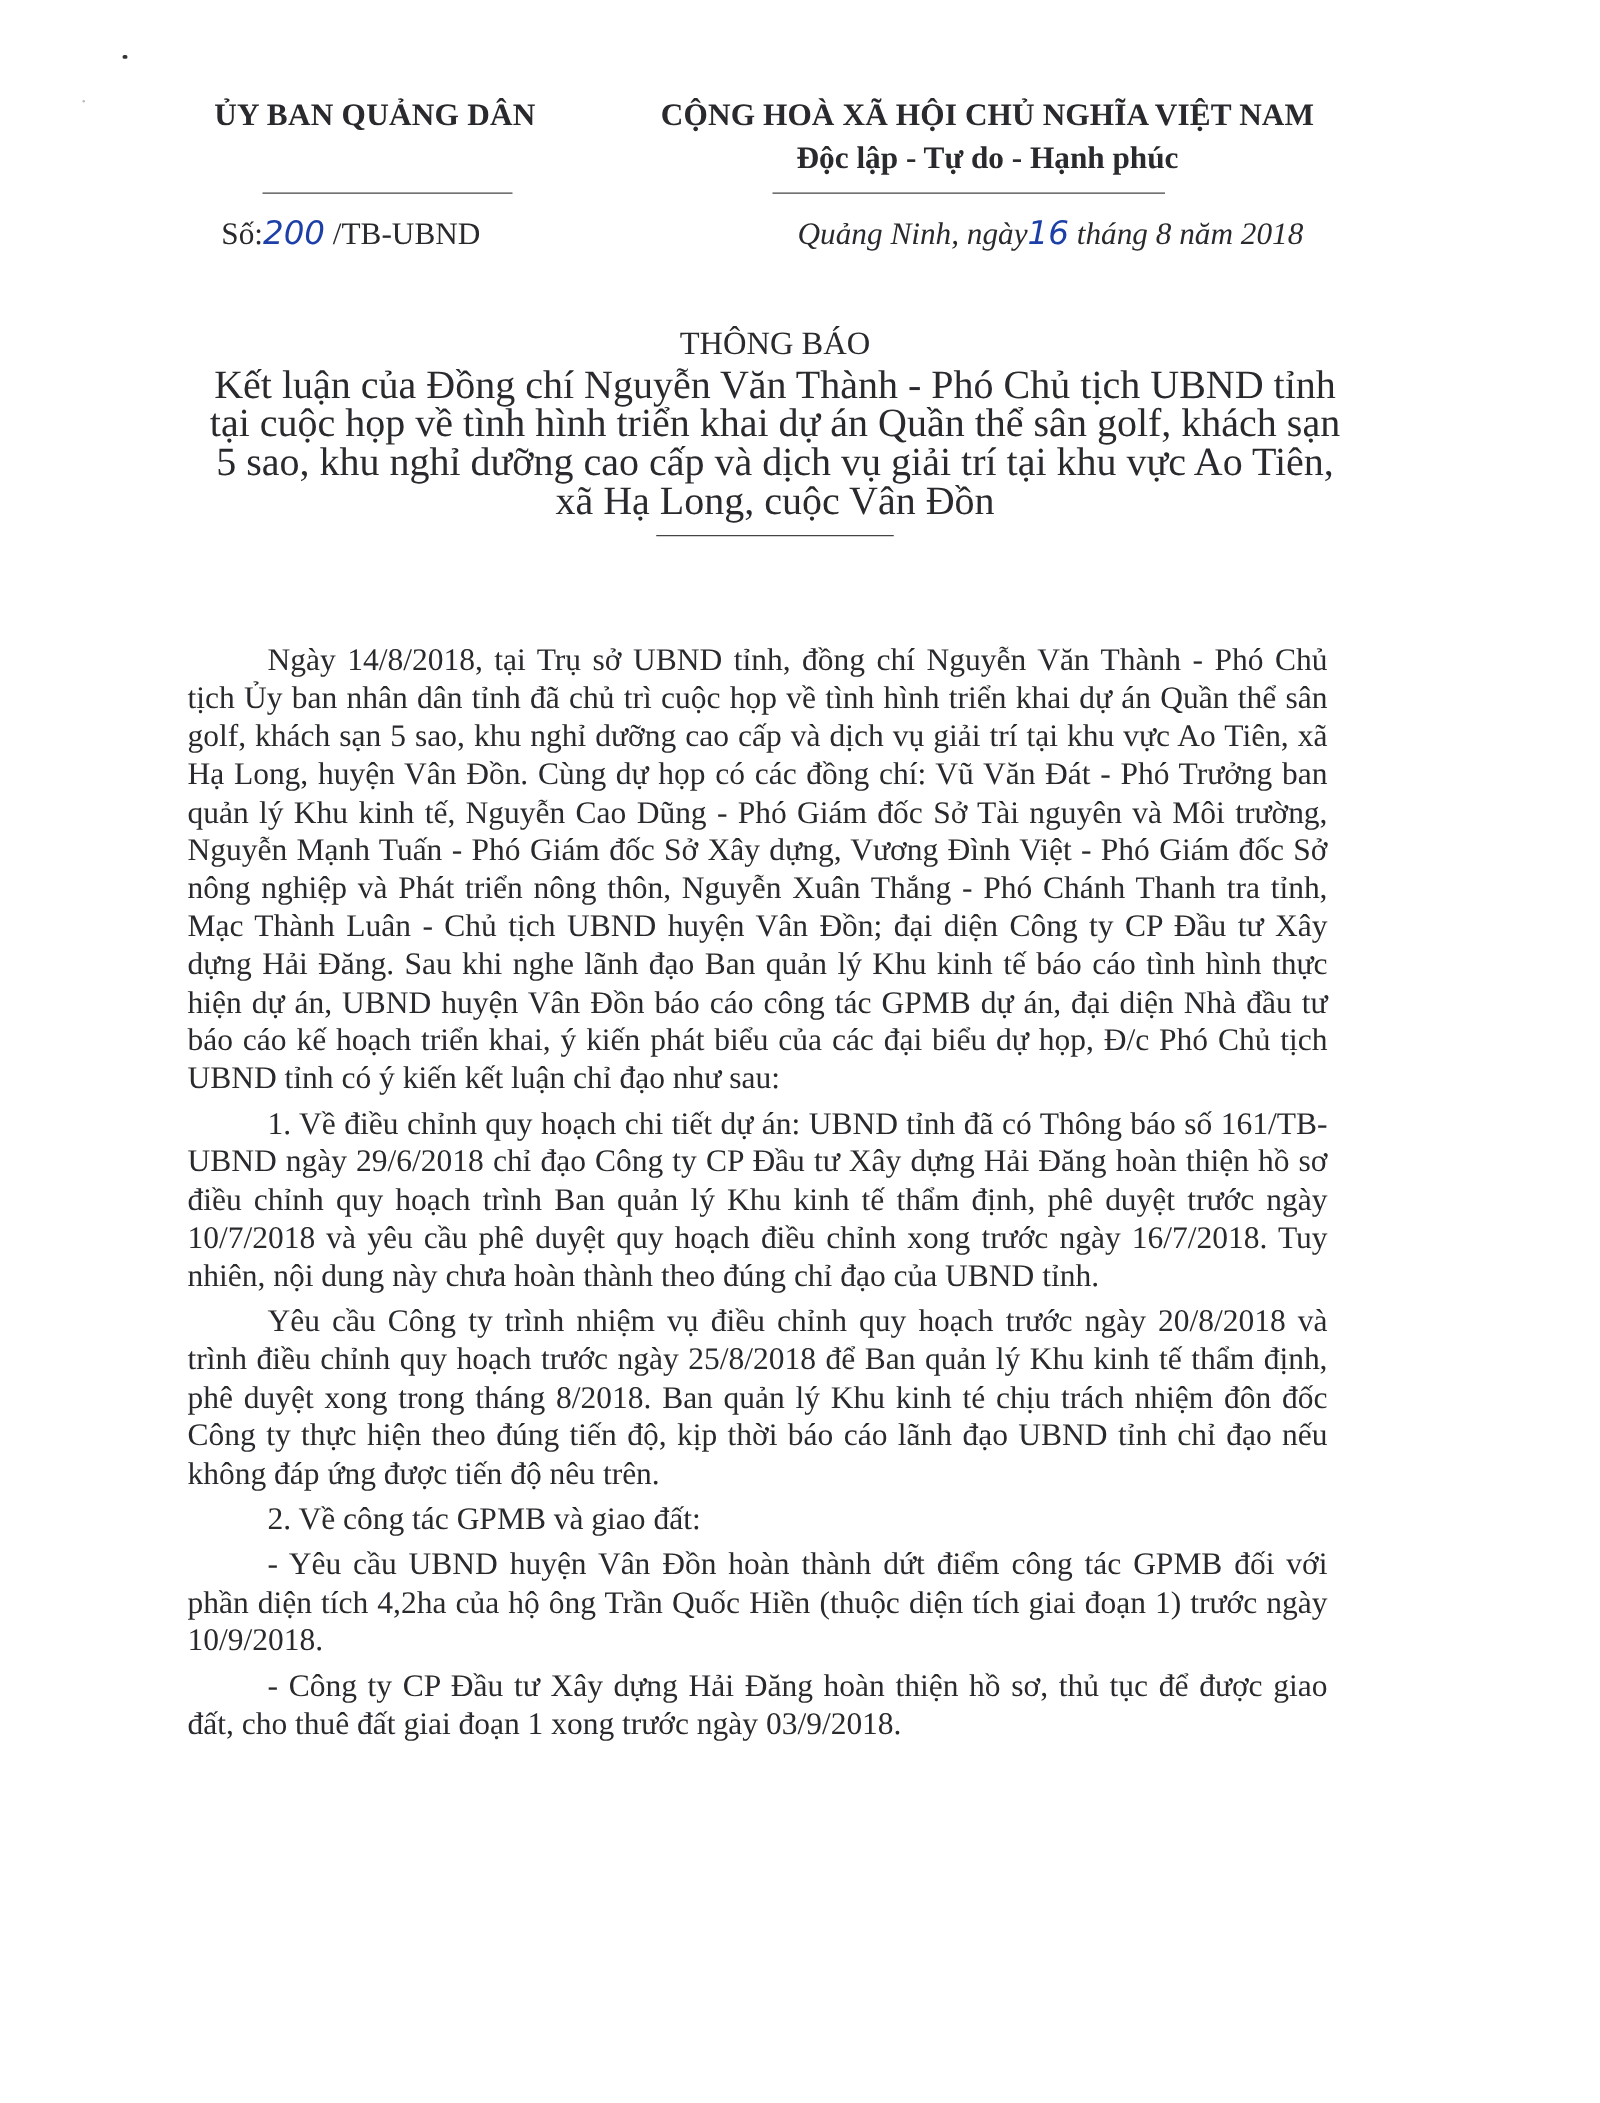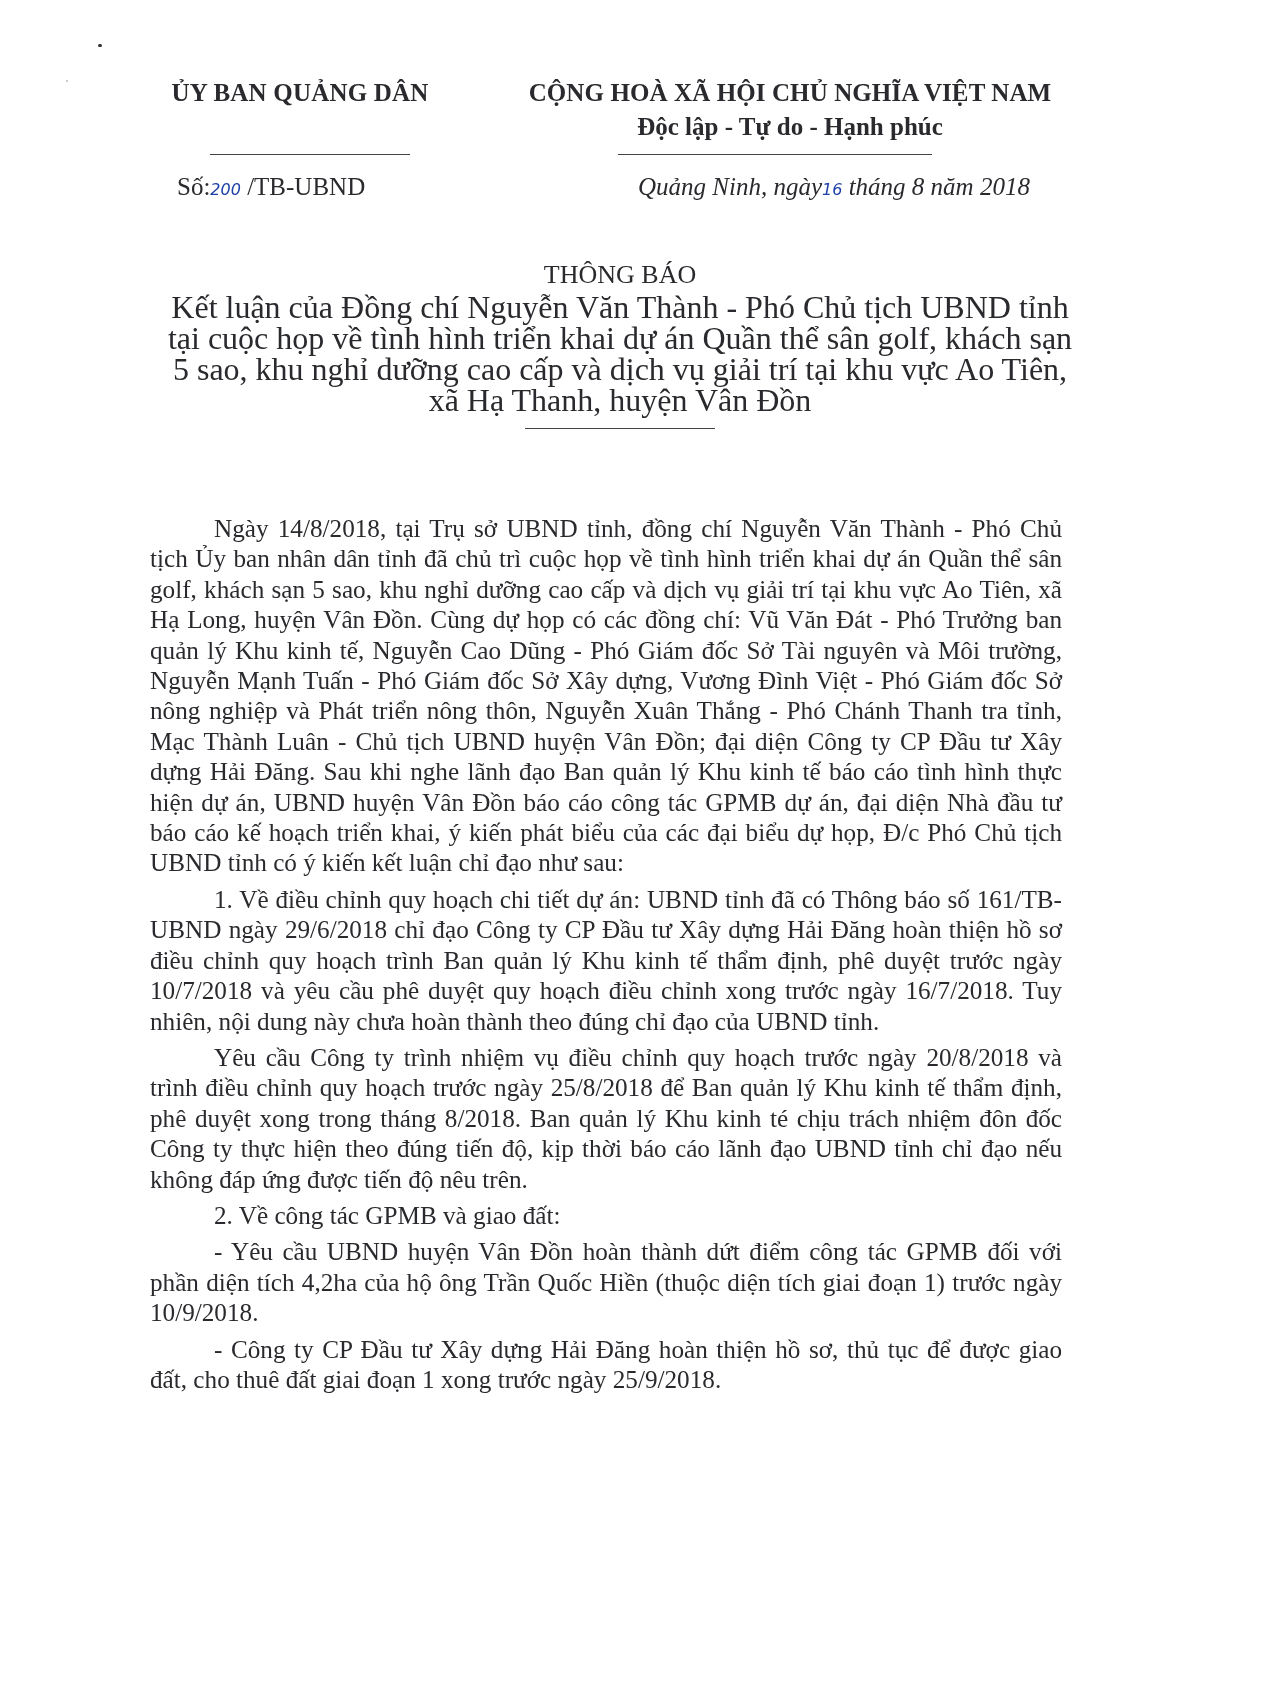--- a/index.html
+++ b/index.html
@@ -13,21 +13,21 @@
   .speck2 { position: absolute; width: 2px; height: 2px; background: #bbb; border-radius: 1px; }
 
   .hdr-left { left: 150px; top: 76px; width: 300px; text-align: center; font-weight: bold; font-size: 25px; line-height: 34px; letter-spacing: 0.2px; }
   .hdr-left-rule { left: 210px; top: 154px; width: 200px; height: 1px; background: #444; }
   .hdr-right { left: 470px; top: 76px; width: 640px; text-align: center; font-weight: bold; line-height: 34px; }
   .hdr-right .nation { font-size: 25px; letter-spacing: 0.1px; }
   .hdr-right .motto { font-size: 25px; }
   .hdr-right-rule { left: 618px; top: 154px; width: 314px; height: 1px; background: #444; }
 
   .docno { left: 177px; top: 172px; font-size: 25px; line-height: 30px; }
-  .hand { font-family: "DejaVu Sans", sans-serif; font-style: italic; color: #1d3fa8; font-size: 16px; font-weight: normal; }
+  .hand { font-family: "DejaVu Sans", sans-serif; font-style: italic; color: #1d3fa8; font-size: 26px; font-weight: normal; }
   .place-date { left: 610px; top: 172px; font-size: 25px; font-style: italic; line-height: 30px; margin-left: 28px; }
 
   .title-block { left: 140px; top: 258px; width: 960px; text-align: center; font-weight: normal; }
   .title-main { font-size: 26px; line-height: 34px; }
   .title-sub { font-size: 32px; line-height: 31px; }
   .title-rule { left: 525px; top: 428px; width: 190px; height: 1px; background: #444; }
 
   .body-text { left: 150px; top: 514px; width: 912px; font-size: 25.2px; line-height: 30.4px; text-align: justify; }
   .body-text p { margin: 0; text-indent: 64px; }
   .body-text p + p { margin-top: 6px; }
@@ -55,24 +55,24 @@
 
 <div class="abs place-date">
   <span>Quảng Ninh, ngày</span><span class="hand" style="font-style:italic;">16</span><span> tháng 8 năm 2018</span>
 </div>
 
 <div class="abs title-block">
   <div class="title-main">THÔNG BÁO</div>
   <div class="title-sub">Kết luận của Đồng chí Nguyễn Văn Thành - Phó Chủ tịch UBND tỉnh</div>
   <div class="title-sub">tại cuộc họp về tình hình triển khai dự án Quần thể sân golf, khách sạn</div>
   <div class="title-sub">5 sao, khu nghỉ dưỡng cao cấp và dịch vụ giải trí tại khu vực Ao Tiên,</div>
-  <div class="title-sub">xã Hạ Thanh, huyện Vân Đồn</div>
+  <div class="title-sub">xã Hạ Long, cuộc Vân Đồn</div>
 </div>
 <div class="abs title-rule"></div>
 
 <div class="abs body-text">
   <p>Ngày 14/8/2018, tại Trụ sở UBND tỉnh, đồng chí Nguyễn Văn Thành - Phó Chủ tịch Ủy ban nhân dân tỉnh đã chủ trì cuộc họp về tình hình triển khai dự án Quần thể sân golf, khách sạn 5 sao, khu nghỉ dưỡng cao cấp và dịch vụ giải trí tại khu vực Ao Tiên, xã Hạ Long, huyện Vân Đồn. Cùng dự họp có các đồng chí: Vũ Văn Đát - Phó Trưởng ban quản lý Khu kinh tế, Nguyễn Cao Dũng - Phó Giám đốc Sở Tài nguyên và Môi trường, Nguyễn Mạnh Tuấn - Phó Giám đốc Sở Xây dựng, Vương Đình Việt - Phó Giám đốc Sở nông nghiệp và Phát triển nông thôn, Nguyễn Xuân Thắng - Phó Chánh Thanh tra tỉnh, Mạc Thành Luân - Chủ tịch UBND huyện Vân Đồn; đại diện Công ty CP Đầu tư Xây dựng Hải Đăng. Sau khi nghe lãnh đạo Ban quản lý Khu kinh tế báo cáo tình hình thực hiện dự án, UBND huyện Vân Đồn báo cáo công tác GPMB dự án, đại diện Nhà đầu tư báo cáo kế hoạch triển khai, ý kiến phát biểu của các đại biểu dự họp, Đ/c Phó Chủ tịch UBND tỉnh có ý kiến kết luận chỉ đạo như sau:</p>
   <p>1. Về điều chỉnh quy hoạch chi tiết dự án: UBND tỉnh đã có Thông báo số 161/TB-UBND ngày 29/6/2018 chỉ đạo Công ty CP Đầu tư Xây dựng Hải Đăng hoàn thiện hồ sơ điều chỉnh quy hoạch trình Ban quản lý Khu kinh tế thẩm định, phê duyệt trước ngày 10/7/2018 và yêu cầu phê duyệt quy hoạch điều chỉnh xong trước ngày 16/7/2018. Tuy nhiên, nội dung này chưa hoàn thành theo đúng chỉ đạo của UBND tỉnh.</p>
   <p>Yêu cầu Công ty trình nhiệm vụ điều chỉnh quy hoạch trước ngày 20/8/2018 và trình điều chỉnh quy hoạch trước ngày 25/8/2018 để Ban quản lý Khu kinh tế thẩm định, phê duyệt xong trong tháng 8/2018. Ban quản lý Khu kinh té chịu trách nhiệm đôn đốc Công ty thực hiện theo đúng tiến độ, kịp thời báo cáo lãnh đạo UBND tỉnh chỉ đạo nếu không đáp ứng được tiến độ nêu trên.</p>
   <p>2. Về công tác GPMB và giao đất:</p>
   <p>- Yêu cầu UBND huyện Vân Đồn hoàn thành dứt điểm công tác GPMB đối với phần diện tích 4,2ha của hộ ông Trần Quốc Hiền (thuộc diện tích giai đoạn 1) trước ngày 10/9/2018.</p>
-  <p>- Công ty CP Đầu tư Xây dựng Hải Đăng hoàn thiện hồ sơ, thủ tục để được giao đất, cho thuê đất giai đoạn 1 xong trước ngày 25/9/2018.</p>
+  <p>- Công ty CP Đầu tư Xây dựng Hải Đăng hoàn thiện hồ sơ, thủ tục để được giao đất, cho thuê đất giai đoạn 1 xong trước ngày 03/9/2018.</p>
 </div>
 
 </body></html>

